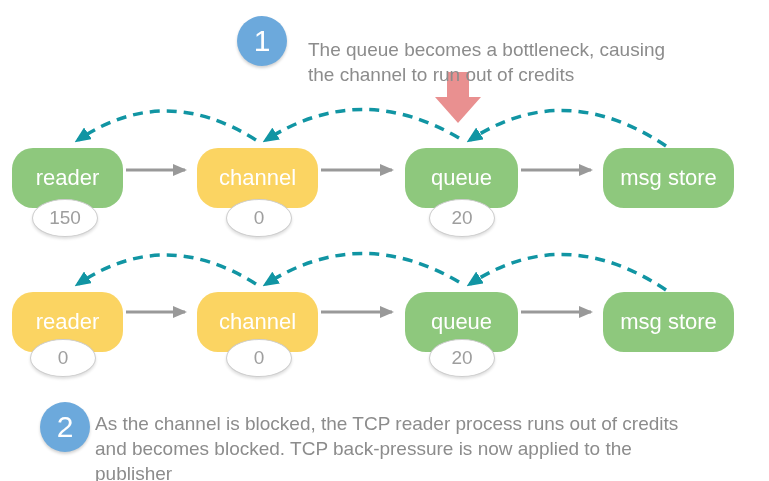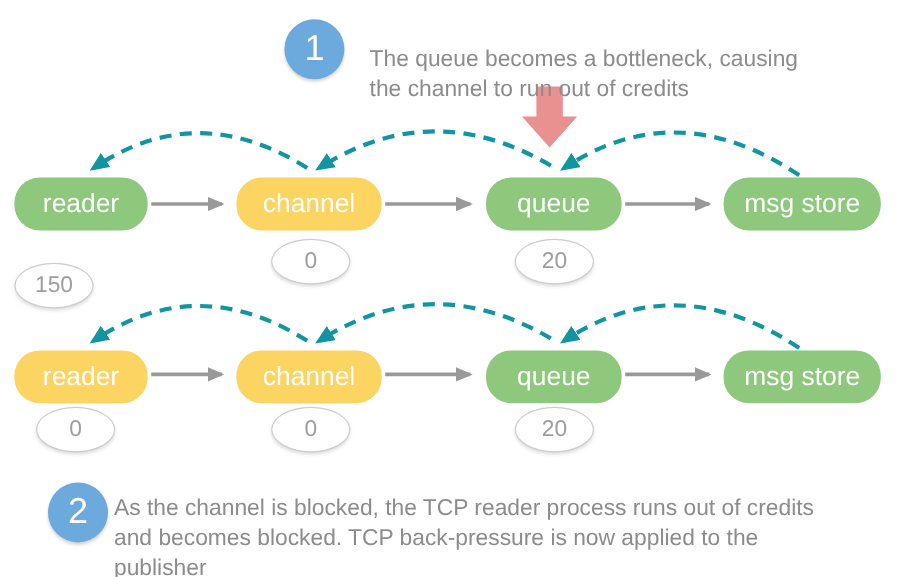--- a/index.html
+++ b/index.html
@@ -2,21 +2,21 @@
 <html style="--green: #8EC87D; --yellow: #FBD462; --teal: #1195A3; --step_blue: #6CA9DC; --text_gray: #8C8C8C; --arrow_gray: #999999; --red: #E99090; --badge_border: #CDCDCD; --badge_text: #9E9E9E;"><head>
 <meta charset="utf-8">
 <style>
   html,body{margin:0;padding:0;background:#fff;}
   .stage{
     position:relative;width:769px;height:481px;background:#ffffff;overflow:hidden;
     font-family:"Liberation Sans", sans-serif;
   }
   .overlay{position:absolute;left:0;top:0;width:769px;height:481px;pointer-events:none;}
   .pill{
-    position:absolute;height:44px;border-radius:21px;
+    position:absolute;height:60px;border-radius:21px;
     display:flex;align-items:center;justify-content:center;
     color:#ffffff;font-size:22px;line-height:1;
   }
   .count{
     position:absolute;width:64px;height:36px;border-radius:50%;
     background:#ffffff;border:1.5px solid var(--badge_border,#ccc);
     box-shadow:0 2px 3px rgba(0,0,0,.13);
     display:flex;align-items:center;justify-content:center;
     color:var(--badge_text,#9e9e9e);font-size:19px;
   }
@@ -85,21 +85,21 @@
   </div>
   <div class="pill" style="left: 405px; top: 148px; width: 113px; background-color: rgb(142, 200, 125);">
     <span>queue</span>
 
   </div>
   <div class="pill" style="left: 603px; top: 148px; width: 131px; background-color: rgb(142, 200, 125);">
     <span>msg store</span>
 
   </div>
 
-  <div class="count" style="left:12px;top:199px;margin-top:20px;">
+  <div class="count" style="left:32px;top:199px;">
     <span>150</span>
   </div>
   <div class="count" style="left:226px;top:199px;">
     <span>0</span>
   </div>
   <div class="count" style="left:429px;top:199px;">
     <span>20</span>
   </div>
 
   <div class="pill" style="left: 12px; top: 292px; width: 111px; background-color: rgb(251, 212, 98);">

